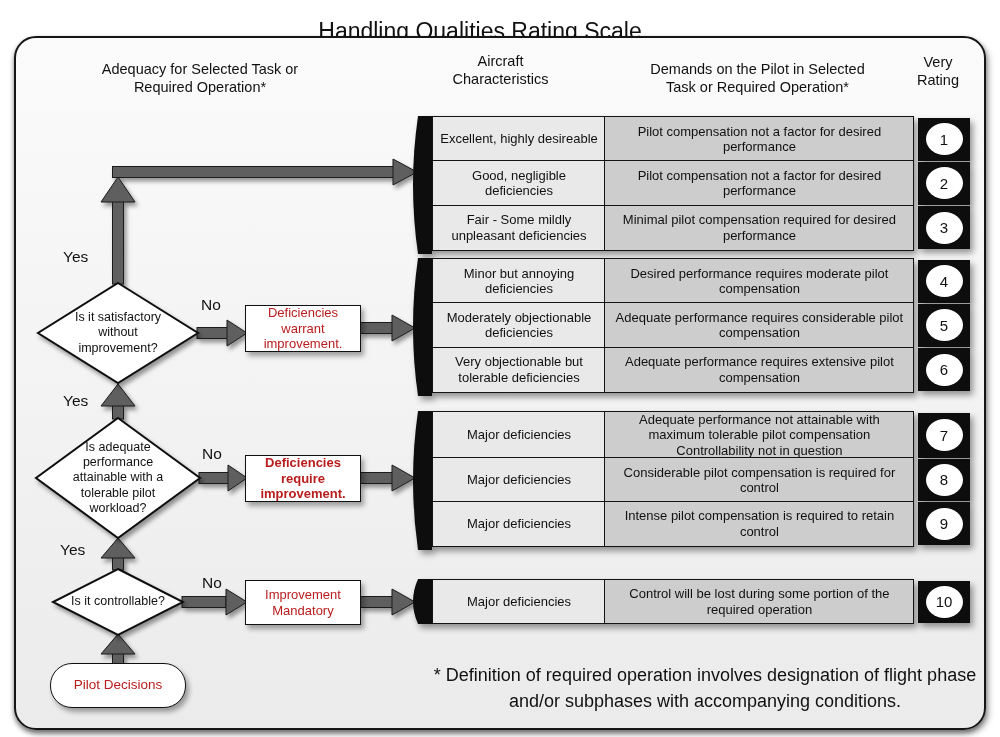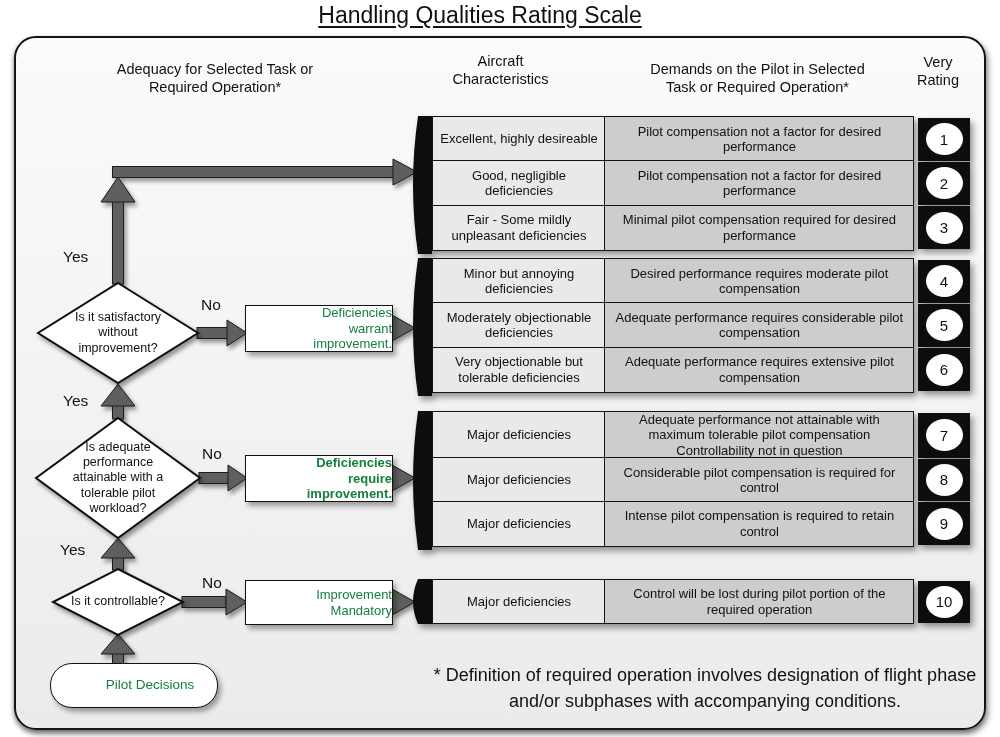--- a/index.html
+++ b/index.html
@@ -1,29 +1,29 @@
 <!DOCTYPE html>
 <html><head>
 <meta charset="utf-8">
 <style>
   html,body{margin:0;padding:0;background:#fff;font-family:"Liberation Sans","DejaVu Sans",sans-serif;}
   #canvas{position:relative;width:1000px;height:737px;background:#fff;overflow:hidden;}
-  #page-title{position:absolute;left:0;top:2px;width:960px;text-align:center;font-size:23px;
+  #page-title{position:absolute;left:0;top:18px;width:960px;text-align:center;font-size:23px;
     color:#111;text-decoration:underline;text-underline-offset:3px;}
   #panel{position:absolute;left:14px;top:36px;width:968px;height:690px;background:linear-gradient(#fbfbfb,#ebebeb);
     border:2.5px solid #151515;border-radius:22px;box-shadow:0 3px 5px rgba(0,0,0,.45),3px 4px 6px rgba(0,0,0,.25);}
   .hdr{position:absolute;text-align:center;font-size:14.5px;color:#111;line-height:1.25;}
-  #hdr-adequacy{left:105px;top:60px;width:220px;}
+  #hdr-adequacy{left:90px;top:60px;width:220px;}
   #hdr-aircraft{left:438px;top:52px;width:125px;}
   #hdr-demands{left:635px;top:60px;width:245px;}
   #hdr-rating{left:905px;top:53px;width:66px;}
   #arrow-layer{position:absolute;left:0;top:0;width:1000px;height:737px;z-index:1;pointer-events:none;}
   .flownode{position:absolute;z-index:2;background:#fff;border:1.7px solid #111;display:flex;align-items:center;
-    justify-content:center;text-align:right;font-size:13px;color:#15803d;line-height:1.2;
-    box-shadow:3px 4px 5px rgba(0,0,0,.35);padding-left:32px;}
+    justify-content:center;text-align:center;font-size:13px;color:#b91c1c;line-height:1.2;
+    box-shadow:3px 4px 5px rgba(0,0,0,.35);}
   #box-1{left:245px;top:305px;width:114px;height:45px;}
   #box-2{left:245px;top:455px;width:114px;height:45px;font-weight:bold;}
   #box-3{left:245px;top:580px;width:114px;height:43px;}
   #terminal-pill{left:50px;top:663px;width:134px;height:43px;border-radius:22px;font-size:13.5px;}
   .diamond-text{position:absolute;z-index:3;display:flex;align-items:center;justify-content:center;
     text-align:center;font-size:12.5px;color:#111;line-height:1.22;pointer-events:none;}
   #diamond-text-1{left:58px;top:293px;width:120px;height:80px;}
   #diamond-text-2{left:62px;top:423px;width:112px;height:110px;}
   #diamond-text-3{left:63px;top:574px;width:110px;height:56px;}
   .branch-label{position:absolute;z-index:3;font-size:15.5px;color:#111;}
@@ -207,21 +207,21 @@
           </div>
         </div>
       </div>
       <div class="group" style="top: 579px; height: 45px;">
         <svg class="wedge" width="22" height="45">
           <path d="M22 0 L22 45 L8 45 Q-2 22.5 8 0 Z" fill="#0d0d0d"></path>
         </svg>
         <div class="rows">
           <div class="row" style="height: 45px;">
             <div class="cell char">Major deficiencies</div>
-            <div class="cell dem">Control will be lost during pilot portion of the required operation</div>
+            <div class="cell dem">Control will be lost during some portion of the required operation</div>
             <div class="ratingcell">
               <div class="ratingcircle">10</div>
             </div>
           </div>
         </div>
       </div>
     </div>
 
   <div id="footnote">* Definition of required operation involves designation of flight phase and/or subphases with accompanying conditions.</div>
 

